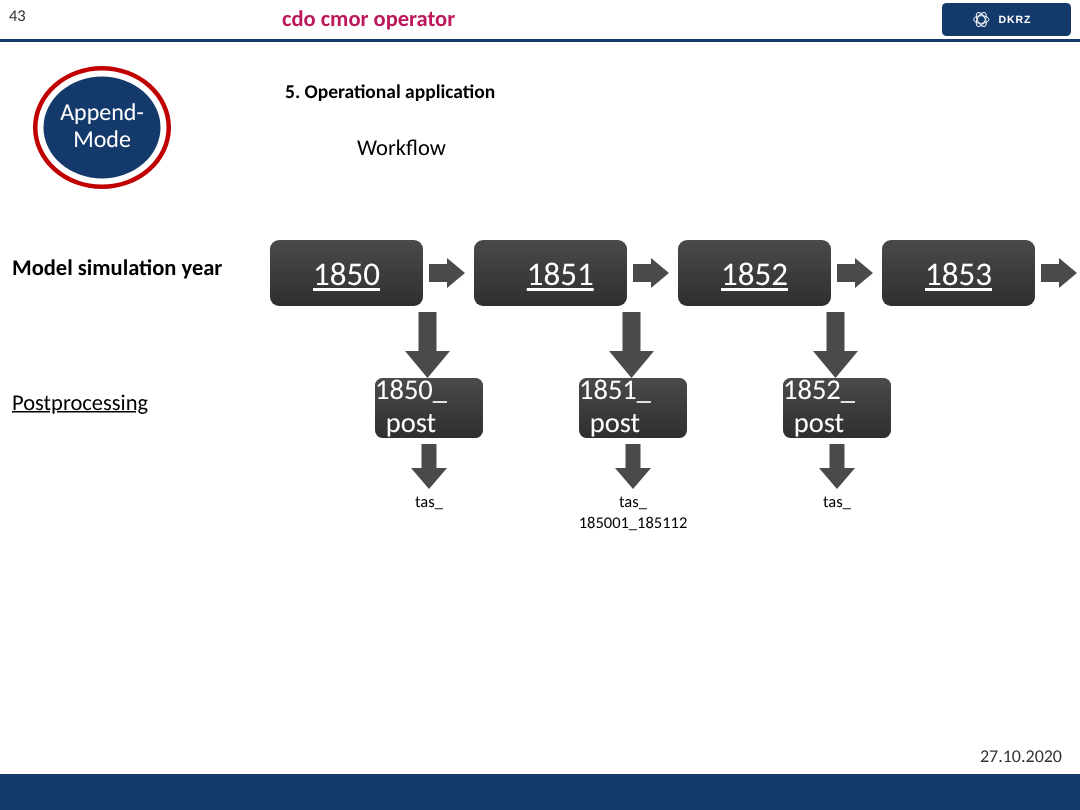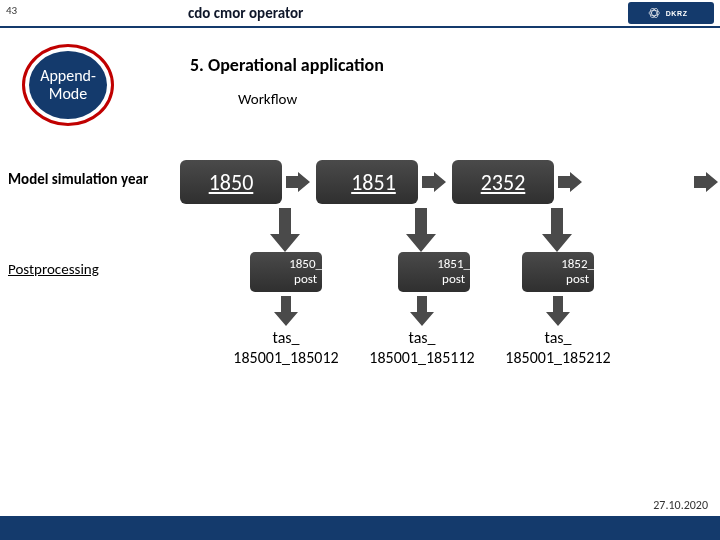--- a/index.html
+++ b/index.html
@@ -1,30 +1,30 @@
 <!DOCTYPE html>
 <html><head>
 <meta charset="utf-8">
 <style>
   * { box-sizing: border-box; margin: 0; padding: 0; }
   html, body { width: 720px; height: 540px; font-family: Calibri, Arial, sans-serif; background: #fff; color: #000; overflow: hidden; }
   .slide { position: relative; width: 720px; height: 540px; }
 
   .header { position: absolute; top: 0; left: 0; right: 0; height: 28px; }
   .slidenum { position: absolute; top: 4px; left: 6px; font-size: 11px; color: #333; }
-  .title { position: absolute; top: 4px; left: 188px; font-size: 15px; font-weight: 700; color: #0f172a; }
+  .title { position: absolute; top: 4px; left: 188px; font-size: 15px; font-weight: 700; color: #be185d; }
   .hdrline { position: absolute; top: 26px; left: 0; right: 0; height: 2px; background: #143a6c; }
   .logo { position: absolute; top: 2px; right: 6px; width: 86px; height: 22px; background: #143a6c; border-radius: 3px; display: flex; align-items: center; justify-content: center; color: #fff; font-size: 10px; letter-spacing: 1px; }
   .logo svg { height: 14px; }
 
   .badge { position: absolute; top: 44px; left: 22px; width: 92px; height: 82px; }
   .badge .outer { position: absolute; inset: 0; border: 3px solid #c00000; border-radius: 50%; }
   .badge .inner { position: absolute; inset: 7px; background: #143a6c; border-radius: 50%; display: flex; align-items: center; justify-content: center; text-align: center; color: #fff; font-size: 16px; line-height: 1.1; }
 
-  .section { position: absolute; top: 54px; left: 190px; font-size: 18px; font-weight: 700; }
+  .section { position: absolute; top: 54px; left: 190px; font-size: 13px; font-weight: 700; }
   .subsection { position: absolute; top: 90px; left: 238px; font-size: 15px; }
 
   .rowlabel { position: absolute; left: 8px; width: 154px; font-size: 15px; line-height: 1.2; }
   .rl1 { top: 170px; font-weight: 700; }
   .rl2 { top: 260px; text-decoration: underline; }
   .rl3 { top: 330px; }
 
   
   .yearbox { position: absolute; top: 160px; width: 102px; height: 44px; background: #3b3b3b; background: linear-gradient(#4a4a4a,#2f2f2f); border-radius: 6px; color: #fff; font-size: 22px; display: flex; align-items: center; justify-content: center; text-decoration: underline; }
   .yb0 { left: 180px; }
@@ -40,34 +40,34 @@
   .yarrow svg polygon { fill: #4a4a4a; }
 
   
   .darrow { position: absolute; top: 208px; width: 30px; height: 44px; }
   .da0 { left: 270px; }
   .da1 { left: 406px; }
   .da2 { left: 542px; }
   .darrow svg polygon { fill: #4a4a4a; }
 
   
-  .postbox { position: absolute; top: 252px; width: 72px; height: 40px; background: linear-gradient(#4a4a4a,#2f2f2f); border-radius: 5px; color: #fff; font-size: 13px; line-height: 1.15; display: flex; align-items: center; justify-content: flex-end; text-align: center; }
+  .postbox { position: absolute; top: 252px; width: 72px; height: 40px; background: linear-gradient(#4a4a4a,#2f2f2f); border-radius: 5px; color: #fff; font-size: 19px; line-height: 1.15; display: flex; align-items: center; justify-content: flex-start; text-align: center; }
   .pb0 { left: 250px; }
-  .pb1 { left: 398px; }
+  .pb1 { left: 386px; }
   .pb2 { left: 522px; }
 
   
   .darrow2 { position: absolute; top: 296px; width: 24px; height: 30px; }
   .d2a0 { left: 274px; }
   .d2a1 { left: 410px; }
   .d2a2 { left: 546px; }
   .darrow2 svg polygon { fill: #4a4a4a; }
 
   
-  .taslab { position: absolute; top: 328px; width: 140px; text-align: center; font-size: 16px; line-height: 1.25; }
+  .taslab { position: absolute; top: 328px; width: 140px; text-align: center; font-size: 11px; line-height: 1.25; }
   .tl0 { left: 216px; }
   .tl1 { left: 352px; }
   .tl2 { left: 488px; }
 
   .footer { position: absolute; left: 0; right: 0; bottom: 0; height: 24px; background: #143a6c; }
   .footdate { position: absolute; right: 12px; bottom: 28px; font-size: 12px; color: #333; }
 </style>
 </head>
 <body>
 
@@ -100,21 +100,22 @@
   </div>
 
   <div class="section">5. Operational application</div>
   <div class="subsection">Workflow</div>
 
   <div class="rowlabel rl1">Model simulation year</div>
   <div class="rowlabel rl2">Postprocessing</div>
 
   <div class="yearbox yb0">1850</div>
   <div class="yearbox yb1">1851</div>
-  <div class="yearbox yb2">2352</div>
+  <div class="yearbox yb2">1852</div>
+  <div class="yearbox yb3">1853</div>
 
   <div class="yarrow ya0"><svg viewBox="0 0 24 20">
         <polygon points="0,4 12,4 12,0 24,10 12,20 12,16 0,16"></polygon>
       </svg></div>
   <div class="yarrow ya1"><svg viewBox="0 0 24 20">
         <polygon points="0,4 12,4 12,0 24,10 12,20 12,16 0,16"></polygon>
       </svg></div>
   <div class="yarrow ya2"><svg viewBox="0 0 24 20">
         <polygon points="0,4 12,4 12,0 24,10 12,20 12,16 0,16"></polygon>
       </svg></div>
@@ -145,19 +146,19 @@
   <div class="darrow2 d2a0"><svg viewBox="0 0 24 30">
         <polygon points="7,0 17,0 17,16 24,16 12,30 0,16 7,16"></polygon>
       </svg></div>
   <div class="darrow2 d2a1"><svg viewBox="0 0 24 30">
         <polygon points="7,0 17,0 17,16 24,16 12,30 0,16 7,16"></polygon>
       </svg></div>
   <div class="darrow2 d2a2"><svg viewBox="0 0 24 30">
         <polygon points="7,0 17,0 17,16 24,16 12,30 0,16 7,16"></polygon>
       </svg></div>
 
-  <div class="taslab tl0"><span>tas_</span><br><span>185001_185012</span></div>
+  <div class="taslab tl0"><span>tas_</span><br></div>
   <div class="taslab tl1"><span>tas_</span><br><span>185001_185112</span></div>
-  <div class="taslab tl2"><span>tas_</span><br><span>185001_185212</span></div>
+  <div class="taslab tl2"><span>tas_</span><br></div>
 
   <div class="footdate">27.10.2020</div>
   <div class="footer"></div>
 </div>
 
 </body></html>

